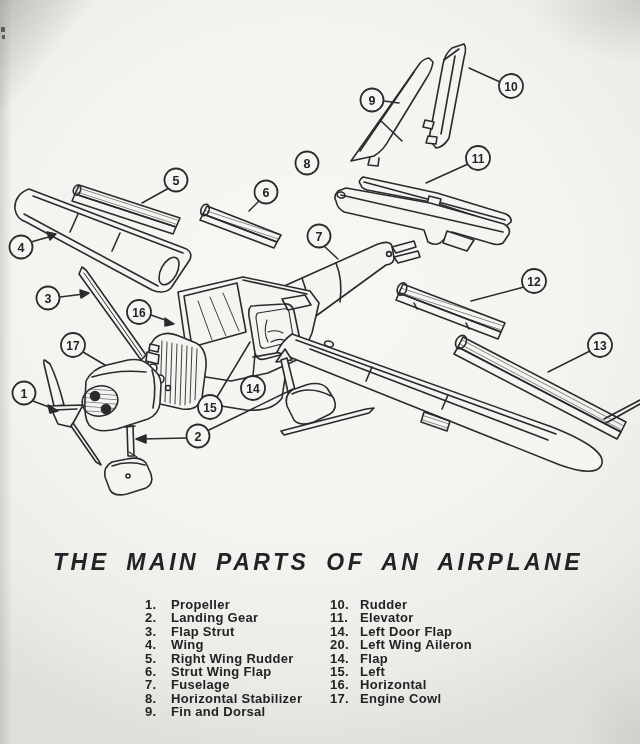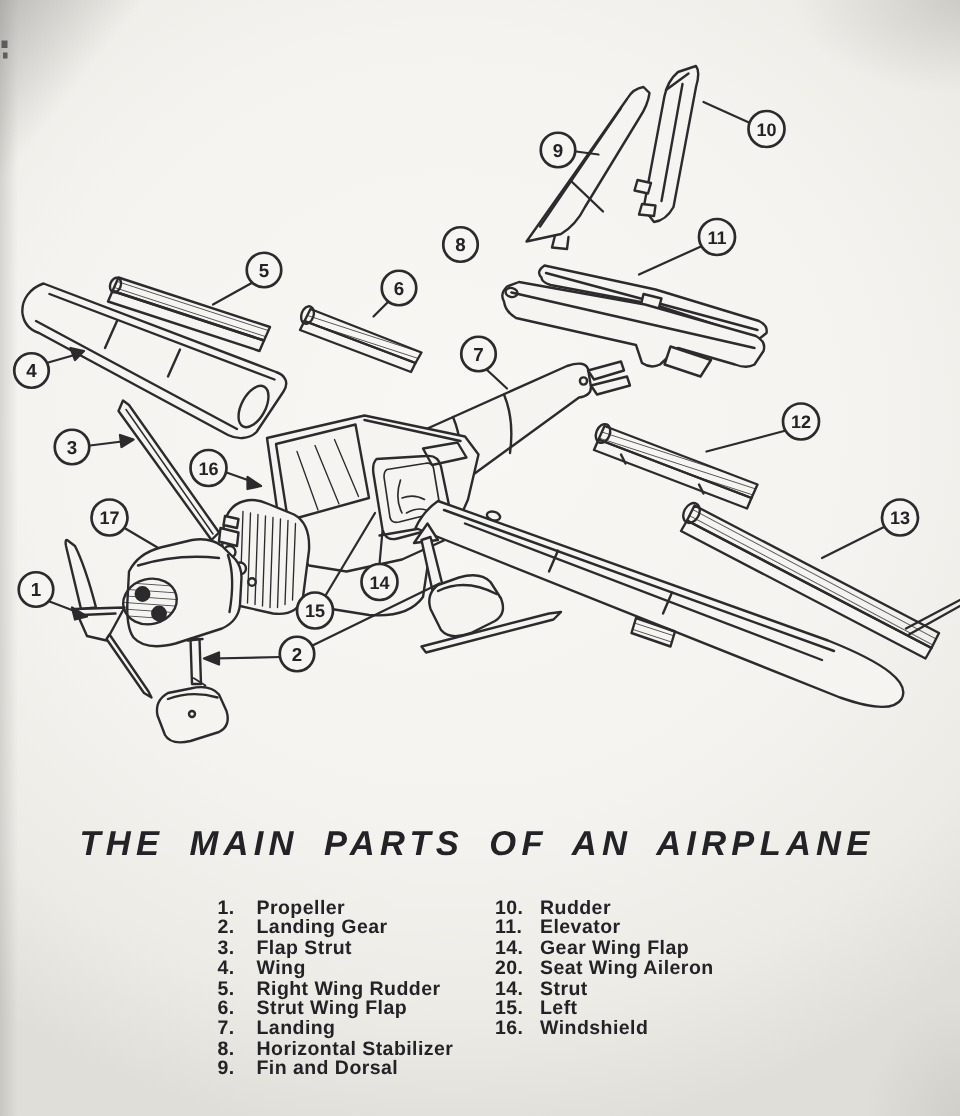--- a/index.html
+++ b/index.html
@@ -342,21 +342,21 @@
       <div class="lrow">
           <span class="num">5.</span>
           <span>Right Wing Rudder</span>
         </div>
       <div class="lrow">
           <span class="num">6.</span>
           <span>Strut Wing Flap</span>
         </div>
       <div class="lrow">
           <span class="num">7.</span>
-          <span>Landing</span>
+          <span>Fuselage</span>
         </div>
       <div class="lrow">
           <span class="num">8.</span>
           <span>Horizontal Stabilizer</span>
         </div>
       <div class="lrow">
           <span class="num">9.</span>
           <span>Fin and Dorsal</span>
         </div>
     </div>
@@ -364,33 +364,37 @@
       <div class="lrow">
           <span class="num">10.</span>
           <span>Rudder</span>
         </div>
       <div class="lrow">
           <span class="num">11.</span>
           <span>Elevator</span>
         </div>
       <div class="lrow">
           <span class="num">14.</span>
-          <span>Gear Wing Flap</span>
+          <span>Left Door Flap</span>
         </div>
       <div class="lrow">
           <span class="num">20.</span>
-          <span>Seat Wing Aileron</span>
+          <span>Left Wing Aileron</span>
         </div>
       <div class="lrow">
           <span class="num">14.</span>
-          <span>Strut</span>
+          <span>Flap</span>
         </div>
       <div class="lrow">
           <span class="num">15.</span>
           <span>Left</span>
         </div>
       <div class="lrow">
           <span class="num">16.</span>
-          <span>Windshield</span>
+          <span>Horizontal</span>
+        </div>
+      <div class="lrow">
+          <span class="num">17.</span>
+          <span>Engine Cowl</span>
         </div>
     </div>
   </div>
 </div>
 
 </body></html>

